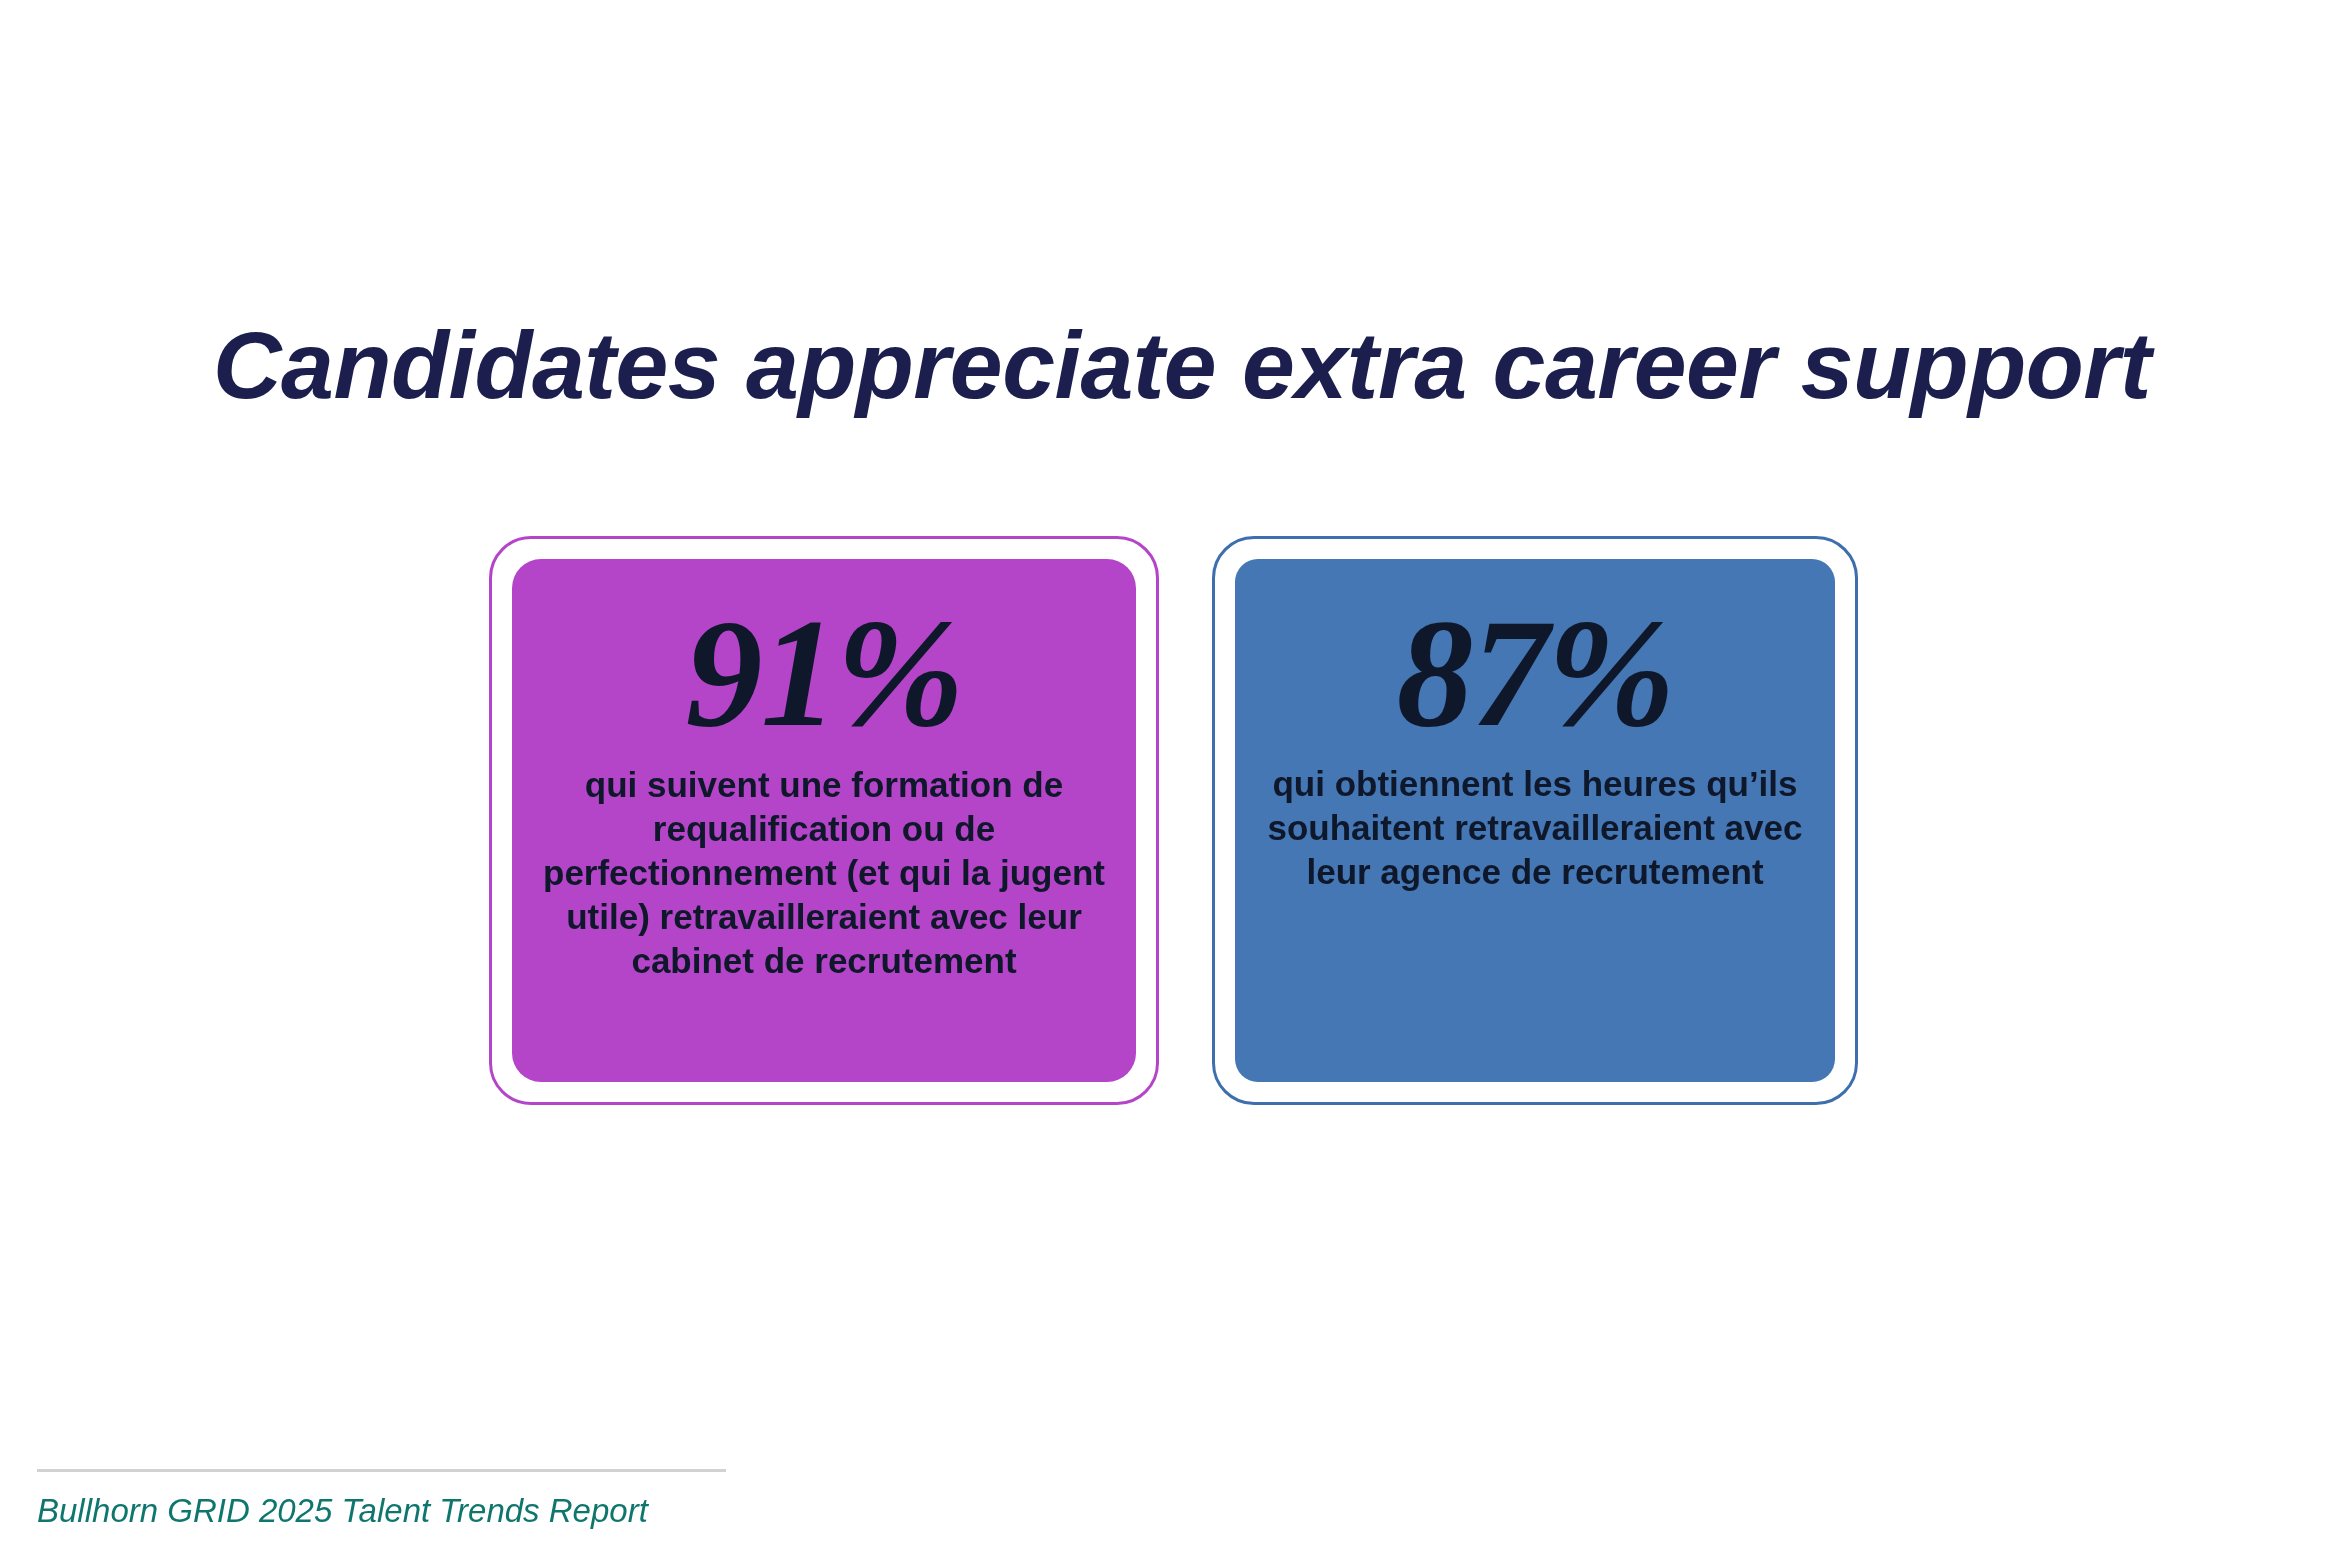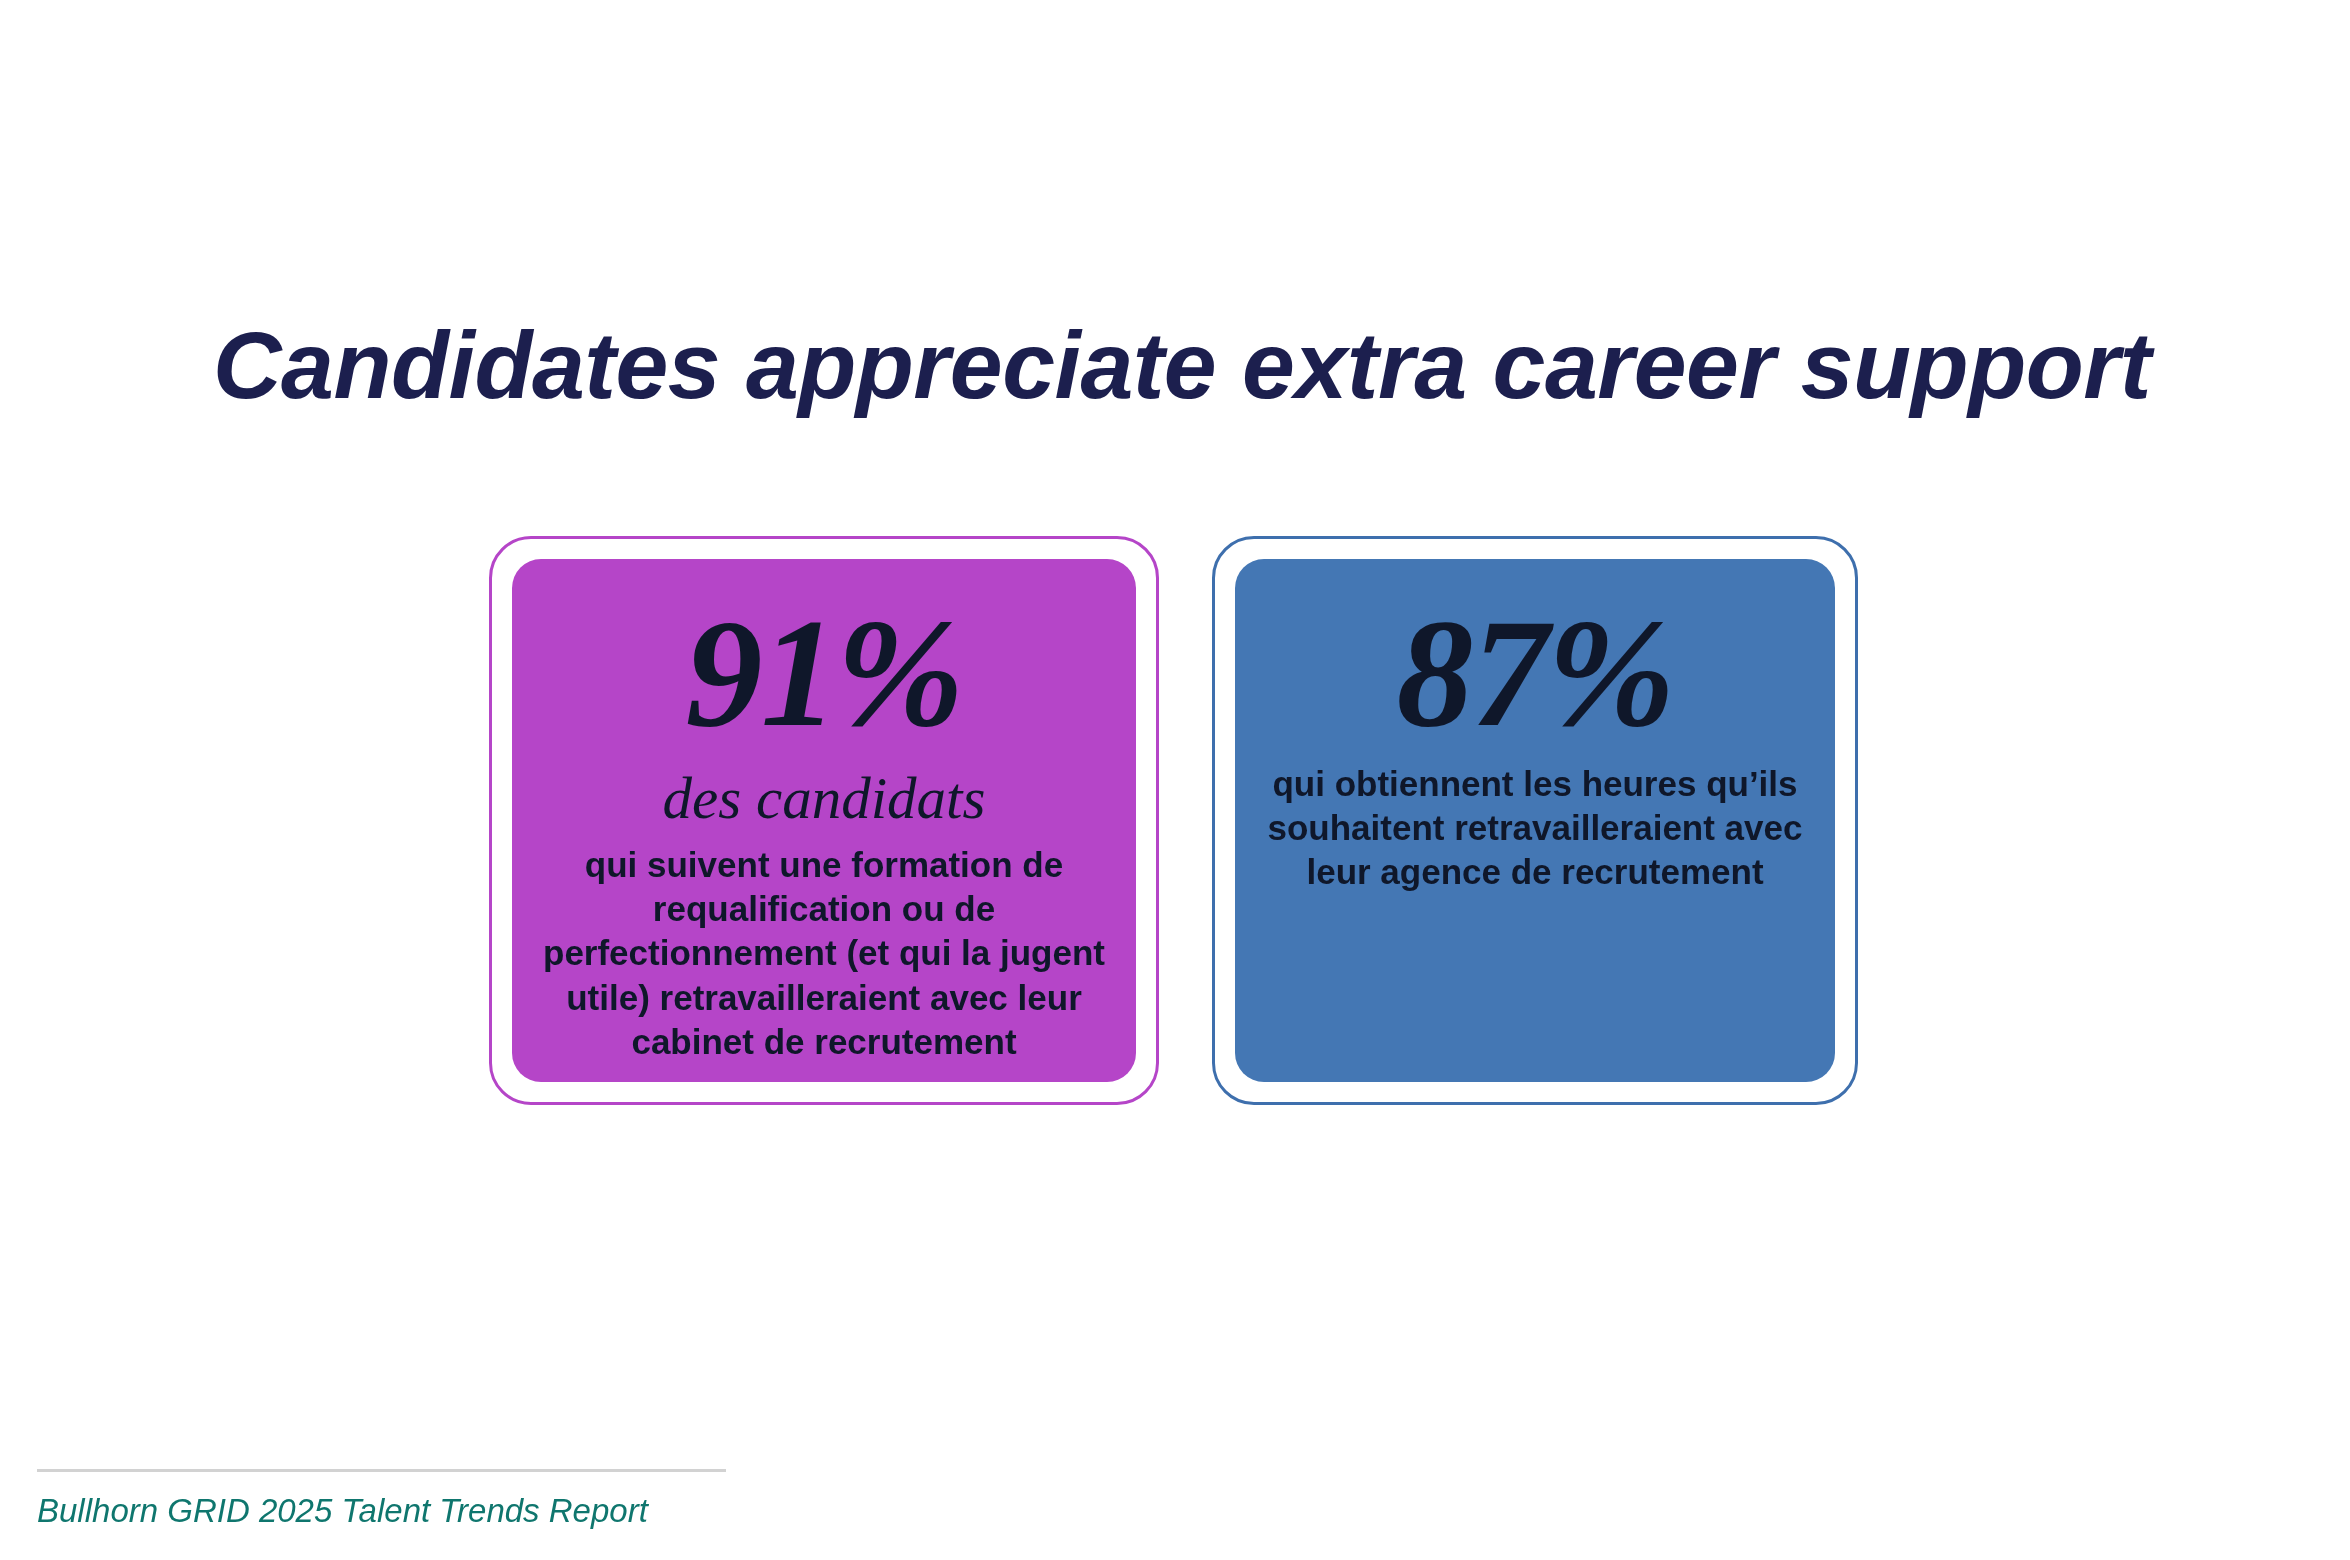--- a/index.html
+++ b/index.html
@@ -70,21 +70,21 @@
     border-radius: 29px;
     display: flex;
     flex-direction: column;
     align-items: center;
     justify-content: flex-start;
     padding: 24px 24px 18.4px 24px;
     color: #0f172a;
     text-align: center;
   }
   .stat-card.purple .card-fill { background: #B545C8; }
-  .stat-card.blue   .card-fill { background: #4477B4; }
+  .stat-card.blue   .card-fill { background: #4477B4; border-radius: 23px; }
 
   .stat-value {
     font-family: "Liberation Serif", "DejaVu Serif", serif;
     font-style: italic;
     font-weight: 700;
     font-size: 154px;
     line-height: 1.0;
     margin-top: 13px;
     letter-spacing: -1.8px;
   }
@@ -133,21 +133,20 @@
 </head>
 <body>
 
 <h1 class="slide-title">Candidates appreciate extra career support</h1>
 
 <div class="cards-row">
 
   <div class="stat-card purple">
     <div class="card-fill">
       <div class="stat-value">91%</div>
-      <div class="stat-label">des candidats</div>
       <div class="stat-desc">qui suivent une formation de requalification ou de perfectionnement (et qui la jugent utile) retravailleraient avec leur cabinet de recrutement</div>
     </div>
   </div>
 
   <div class="stat-card blue">
     <div class="card-fill">
       <div class="stat-value">87%</div>
       <div class="stat-desc">qui obtiennent les heures qu’ils souhaitent retravailleraient avec leur agence de recrutement</div>
     </div>
   </div>

